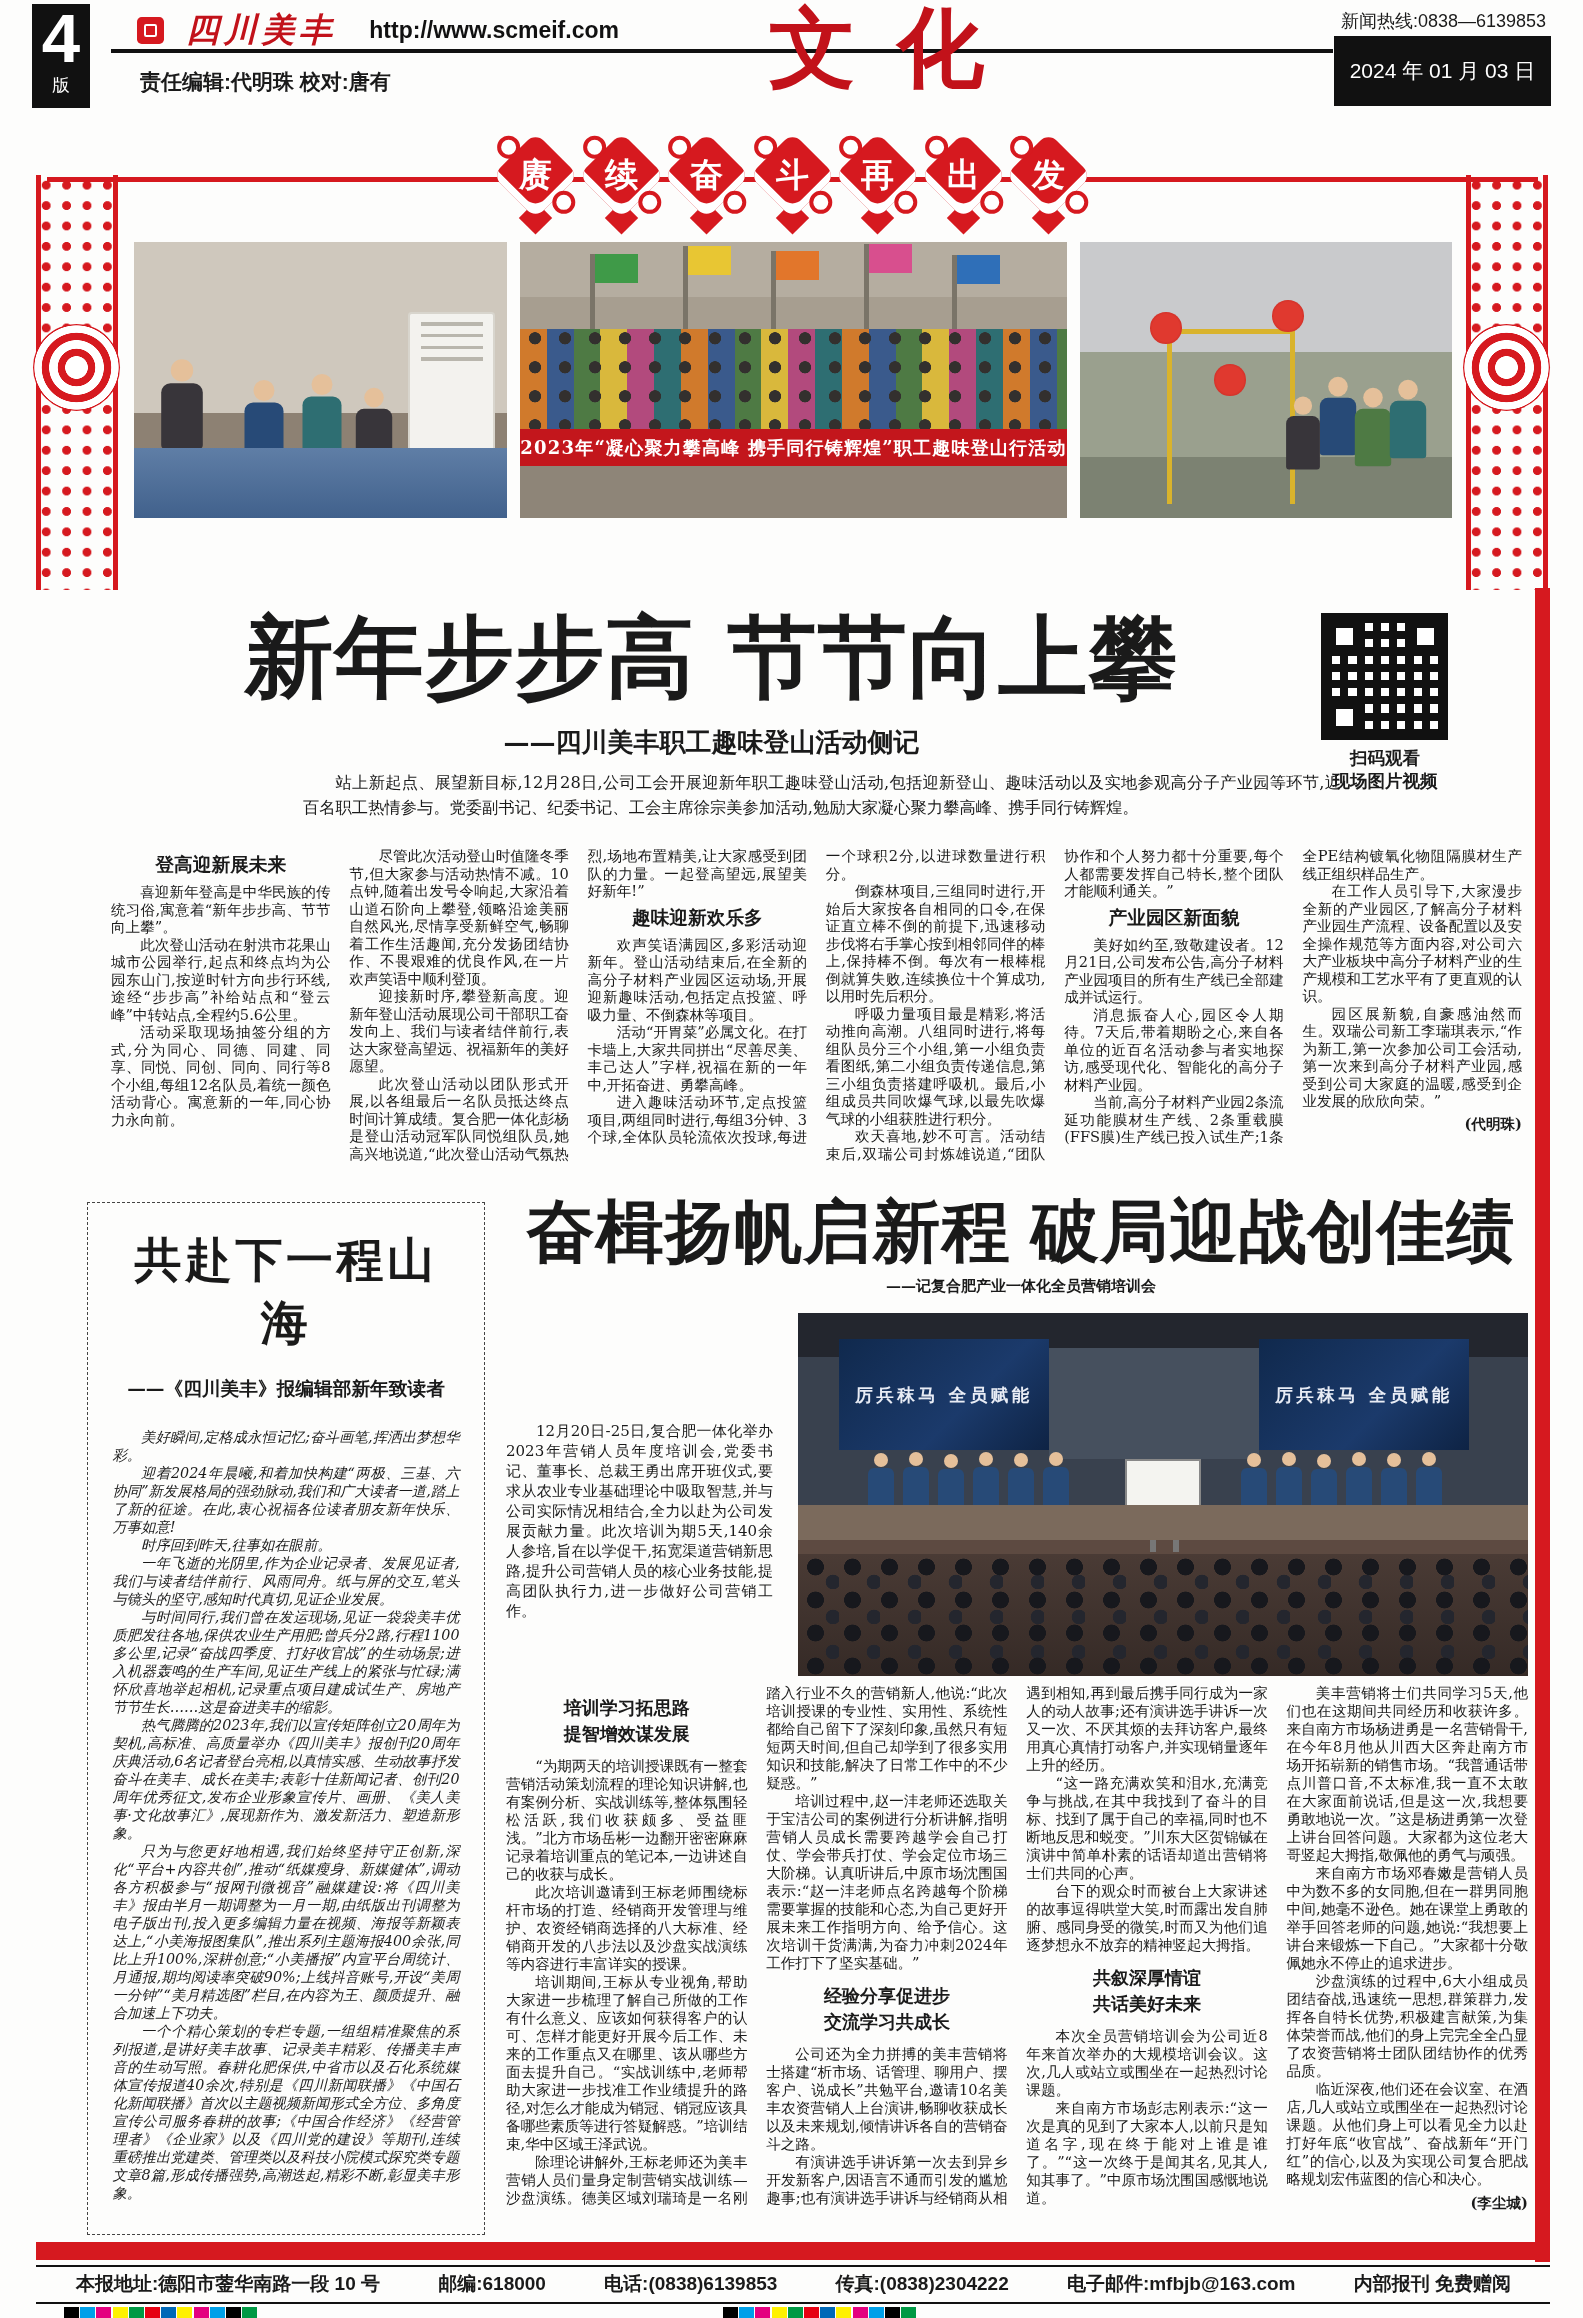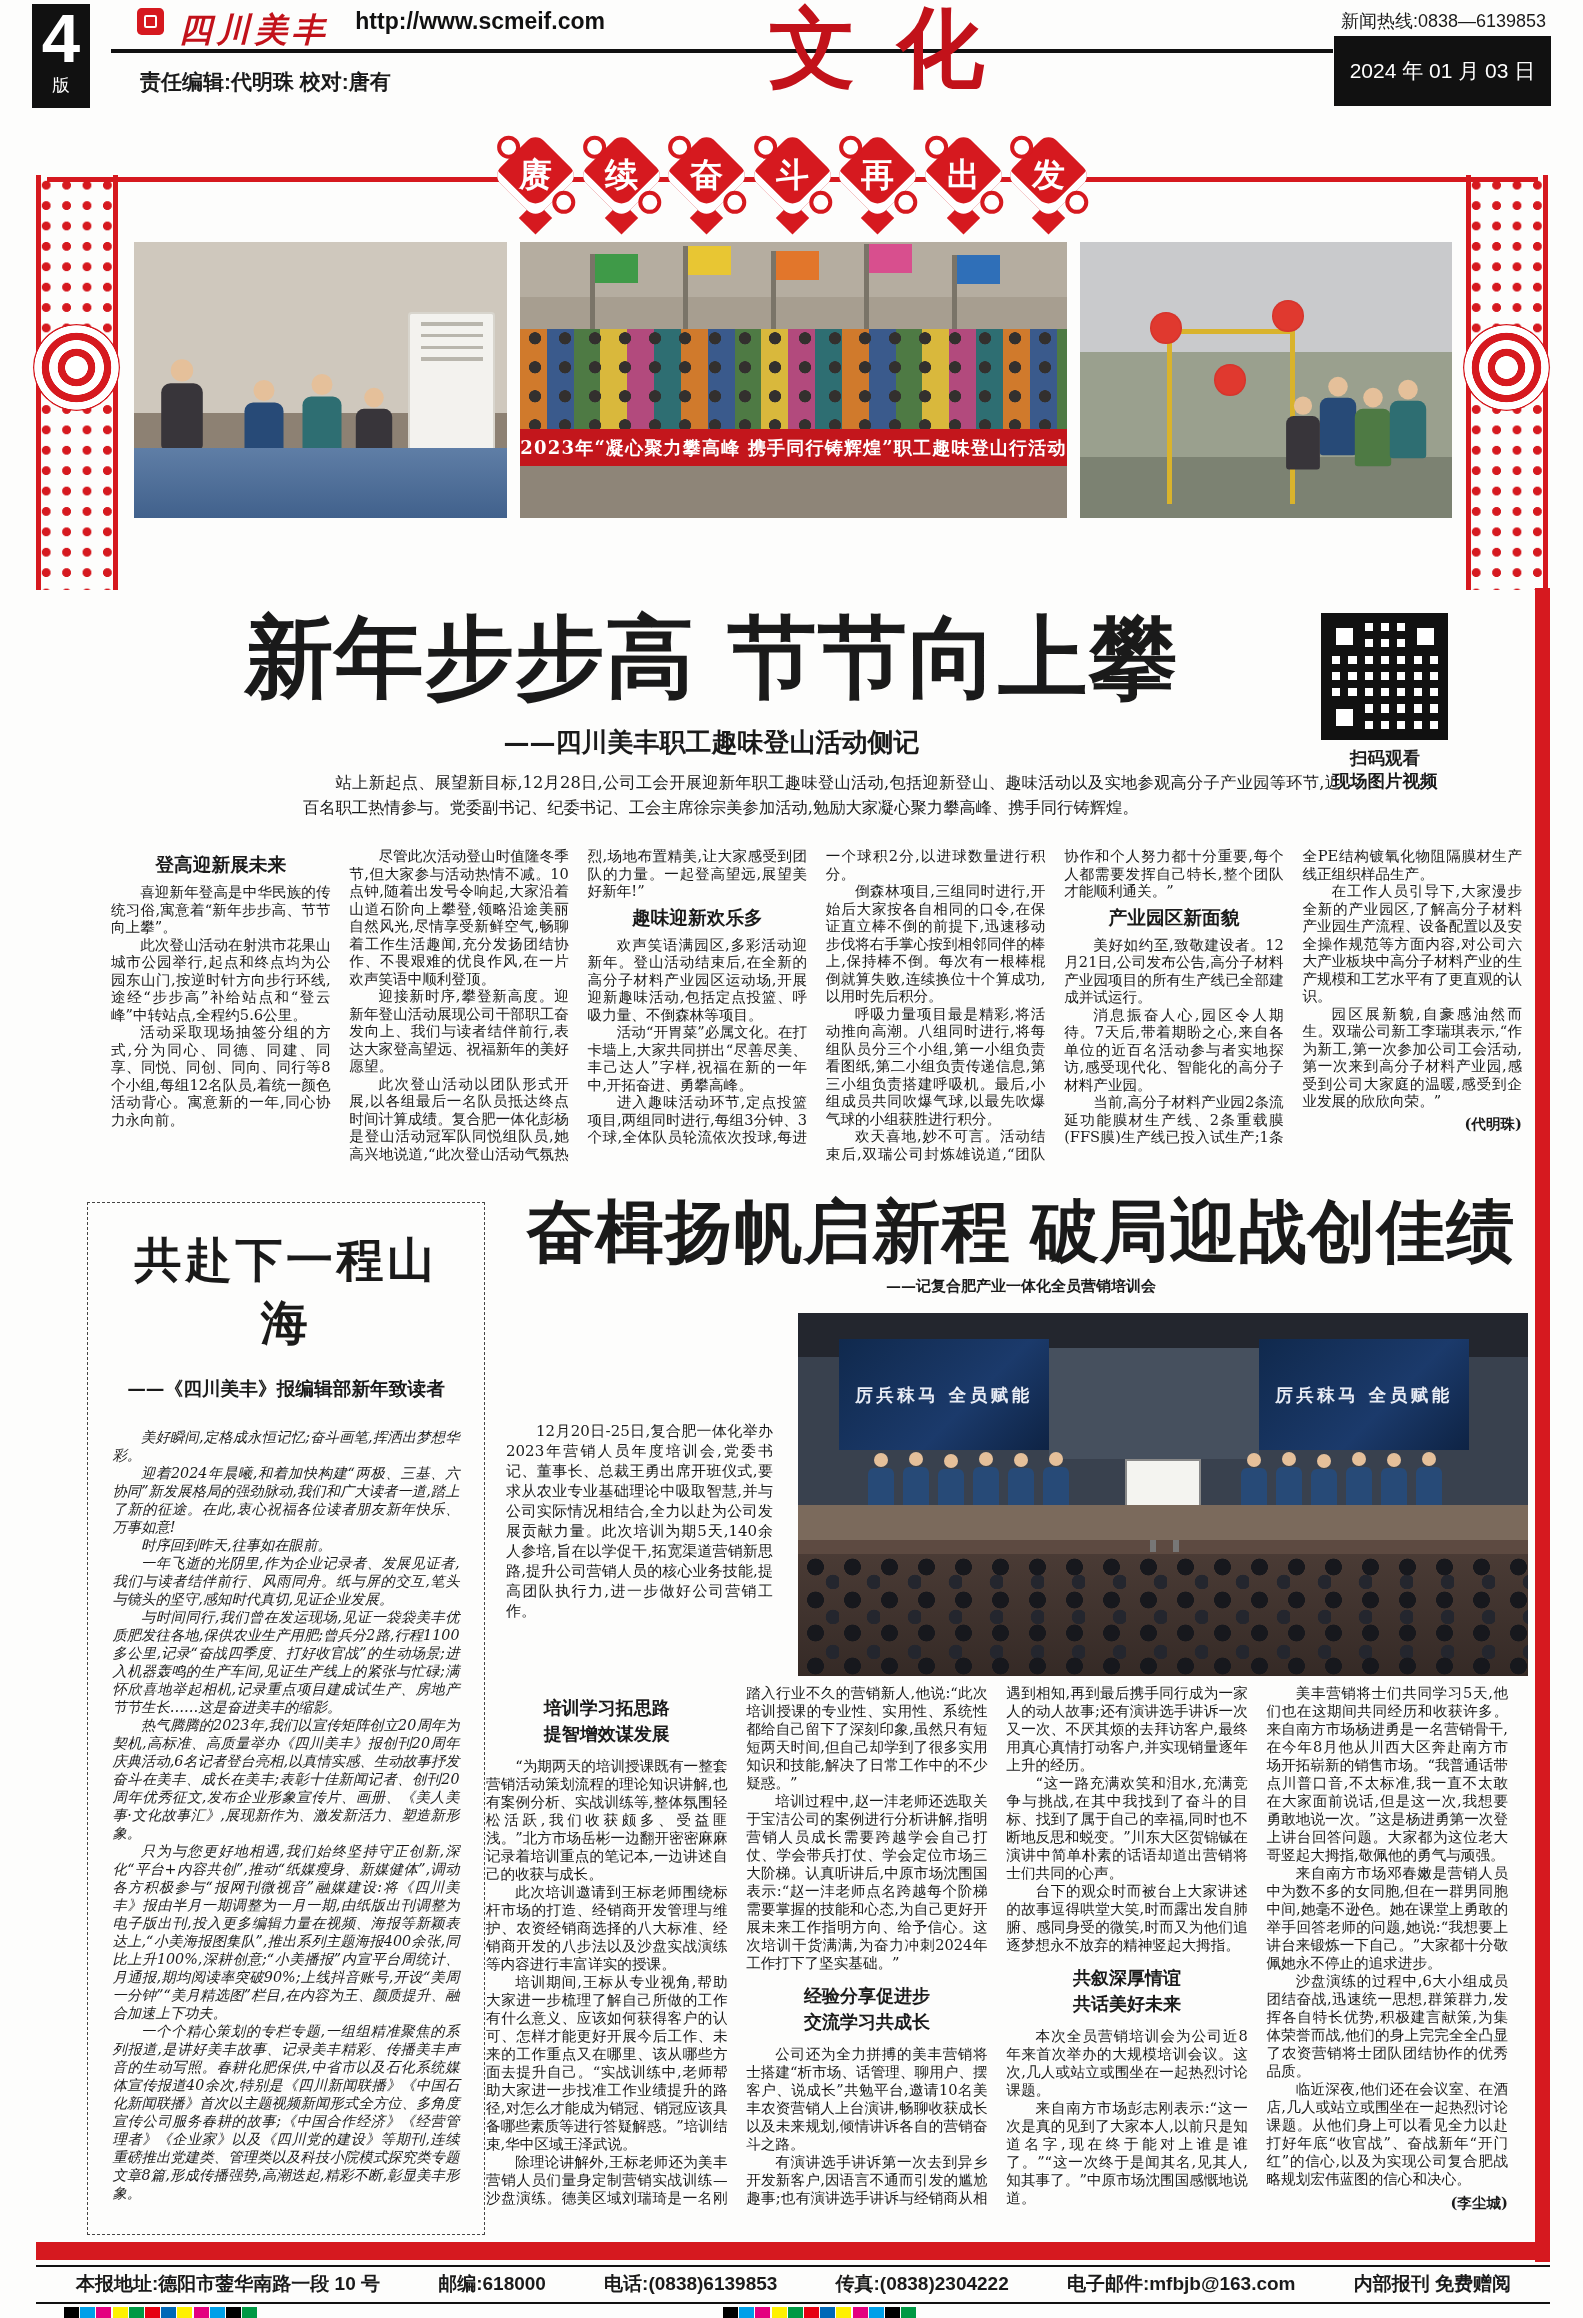--- a/index.html
+++ b/index.html
@@ -10,21 +10,21 @@
   *{margin:0;padding:0;box-sizing:border-box;}
   html,body{background:#ffffff;}
   body{font-family:"DejaVu Serif","Liberation Serif",serif;color:var(--ink);}
   #page{position:relative;width:1584px;height:2319px;background:#fdfdfc;overflow:hidden;}
 
   
   .pagenum-box{position:absolute;left:32px;top:3.5px;width:58px;height:104px;background:#111;color:#fff;
     display:flex;flex-direction:column;align-items:center;justify-content:flex-start;}
   .pagenum-box .num{font-size:69px;line-height:70px;font-weight:bold;font-family:"Liberation Sans",sans-serif;}
   .pagenum-box .ban{font-size:17.5px;line-height:23px;}
-  .brand-row{position:absolute;left:137px;top:8.2px;display:flex;align-items:flex-start;gap:15px;}
+  .brand-row{position:absolute;left:137px;top:8.2px;display:flex;align-items:center;gap:22px;}
   .brand-logo{width:27px;height:27px;background:var(--red);border-radius:4.7px;position:relative;}
   .brand-logo::after{content:"";position:absolute;inset:7px;border:2.9px solid #fff;border-radius:2.3px;}
   .brand-name{color:#c2121a;font-size:33px;font-weight:bold;font-style:italic;letter-spacing:4.7px;}
   .brand-url{font-family:"Liberation Sans",sans-serif;font-size:23px;font-weight:bold;color:#111;margin-left:10.5px;}
   .head-rule{position:absolute;left:111px;top:49px;width:1222px;height:3.5px;background:#111;}
   .editors{position:absolute;left:140px;top:68px;font-size:21px;font-weight:bold;font-family:"Liberation Sans",sans-serif;}
   .section-title{position:absolute;left:769px;top:-10.5px;z-index:5;color:#c2121a;font-size:87px;font-weight:bold;
     letter-spacing:41px;font-family:"DejaVu Serif",serif;}
   .hotline{position:absolute;right:38px;top:9.3px;font-size:18px;font-family:"Liberation Sans",sans-serif;}
   .date-box{position:absolute;left:1334px;top:36px;width:217px;height:70px;background:#111;color:#fff;
@@ -129,21 +129,21 @@
   .screen.s-right{left:461px;}
   .stage-wall{position:absolute;left:251px;top:35px;width:210px;height:111px;background:#46505e;}
   .easel{position:absolute;left:327px;top:146px;width:76px;height:56px;background:#f4f4f0;border:2.3px solid #888;}
   .easel::after{content:"";position:absolute;left:23px;top:56px;width:5.8px;height:35px;background:#777;box-shadow:23px 0 #777;}
   .stage-floor{position:absolute;left:0;top:192px;width:100%;height:35px;background:#7b6a5c;}
   .audience{position:absolute;left:0;bottom:0;width:100%;height:122px;
     background-image:radial-gradient(circle 8.7px at 17.5px 13px,#17181d 8.2px,transparent 8.7px),
       radial-gradient(circle 7.6px at 35px 28px,#24262e 7px,transparent 7.6px),
       linear-gradient(180deg,#4a3b35 0,#352a26 100%);
     background-size:37px 33px,41px 35px,100% 100%;}
-  .body3{position:absolute;left:486px;top:1684px;width:1022px;height:553px;overflow:hidden;
+  .body3{position:absolute;left:506px;top:1684px;width:1022px;height:553px;overflow:hidden;
     column-count:4;column-gap:18.7px;font-size:14.6px;line-height:18px;text-align:justify;}
   .body3 p.blk-p{text-indent:2em;}
   .body3 h3.blk-h{font-family:"Liberation Sans",sans-serif;font-size:18px;text-align:center;margin:10.5px 0;white-space:pre-line;line-height:26px;}
 
   
   .footer-rule-top{position:absolute;left:36px;top:2265px;width:1514px;height:1.7px;background:#111;}
   .footer-row{position:absolute;left:76px;top:2271px;width:1435px;display:flex;justify-content:space-between;
     font-size:19px;font-weight:bold;font-family:"Liberation Sans",sans-serif;}
   .footer-rule-bot{position:absolute;left:36px;top:2302px;width:1514px;height:1.7px;background:#111;}
   .marks{position:absolute;top:2307px;display:flex;gap:1.2px;}

